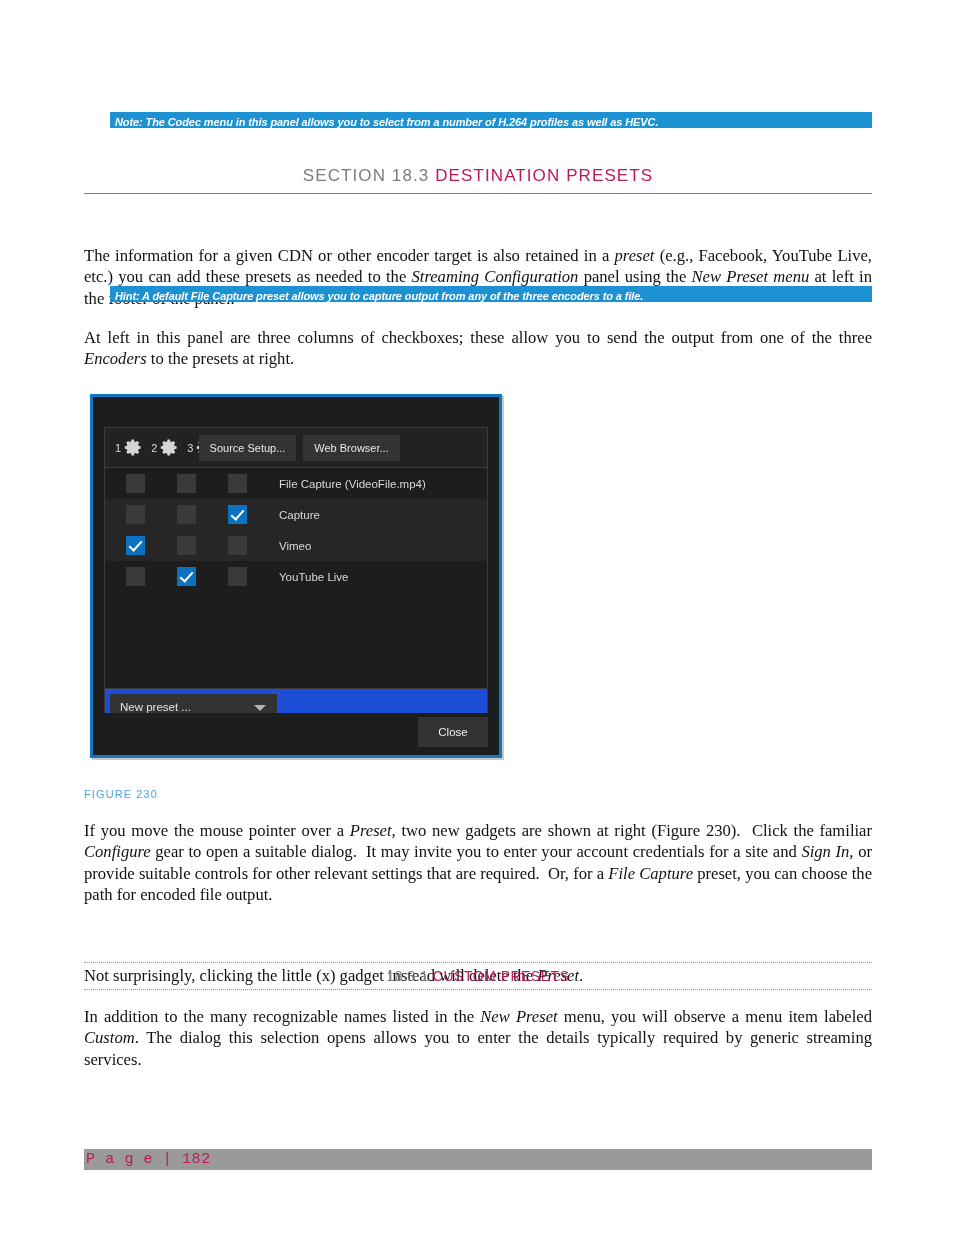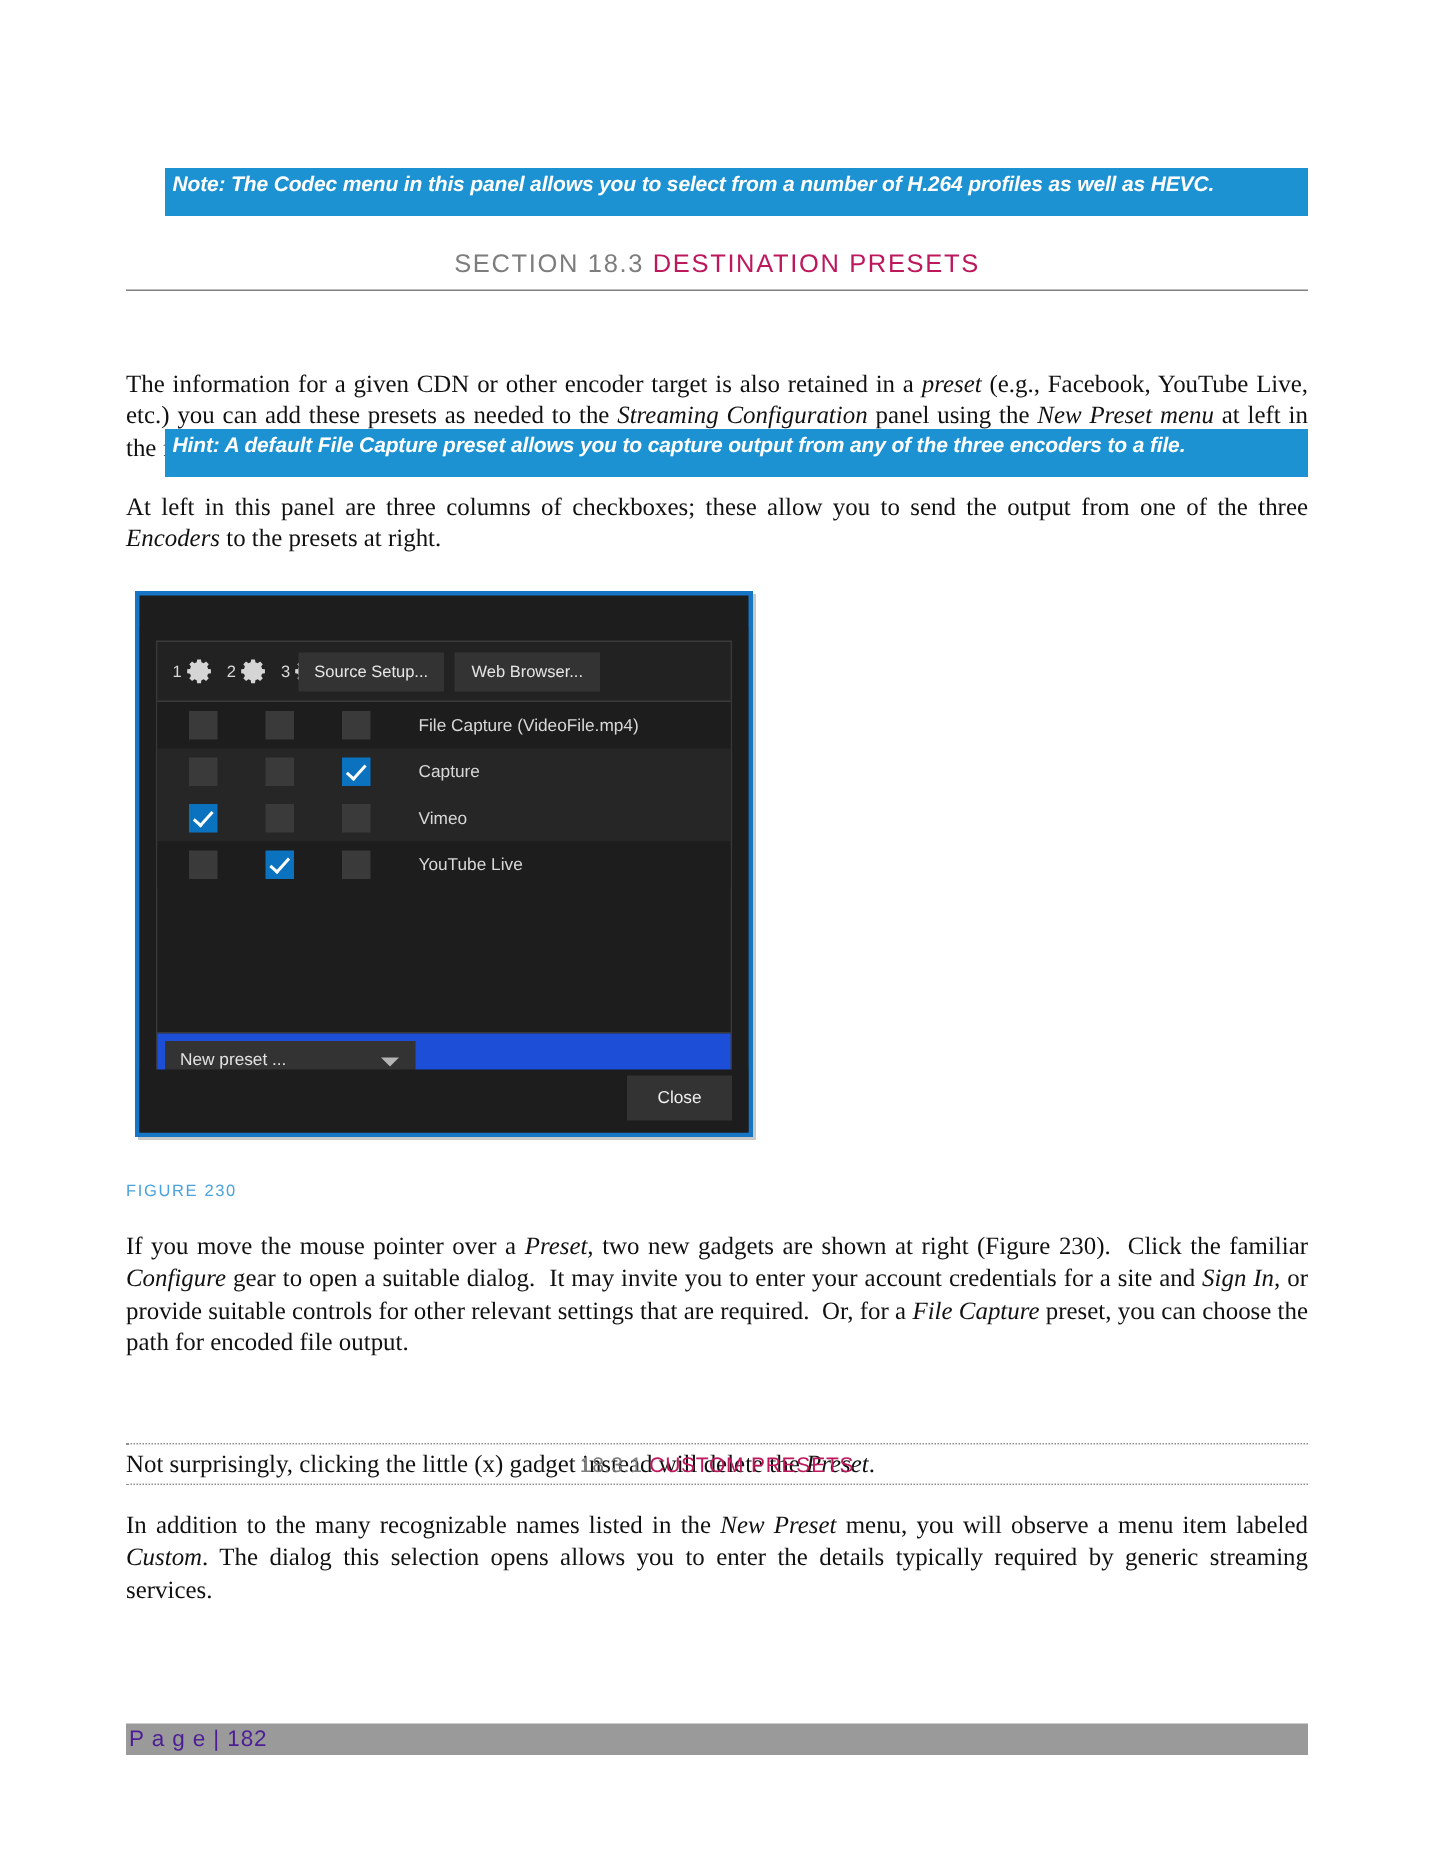--- a/index.html
+++ b/index.html
@@ -21,27 +21,27 @@
     left: 0; top: 0;
     width: 954px;
     height: 1235px;
   }
 
   
   .banner {
     position: absolute;
     left: 110px;
     width: 762px;
-    height: 32px;
+    height: 16px;
     background: #1C92D2;
     color: #ffffff;
     font-family: "Liberation Sans", sans-serif;
     font-style: italic;
     font-weight: 600;
-    font-size: 14px;
+    font-size: 11px;
     line-height: 20px;
     padding-left: 5px;
     box-sizing: border-box;
     letter-spacing: -0.1px;
     white-space: nowrap;
   }
   #note-banner { top: 112px; }
   #hint-banner { top: 286px; }
 
   
@@ -109,24 +109,24 @@
     left: 84px;
     top: 1149px;
     width: 788px;
     height: 21px;
     background: #9A9A9A;
   }
   .footer-text {
     position: absolute;
     left: 86px;
     top: 1150px;
-    font-family: Liberation Sans, sans-serif;
+    font-family: Liberation Mono, monospace;
     font-size: 15px;
     line-height: 20px;
-    color: #4c1d95;
+    color: #be185d;
     letter-spacing: 0.6px;
   }
 
   
   .dialog-shadow {
     position: absolute;
     left: 92px;
     top: 396px;
     width: 412px;
     height: 364px;

